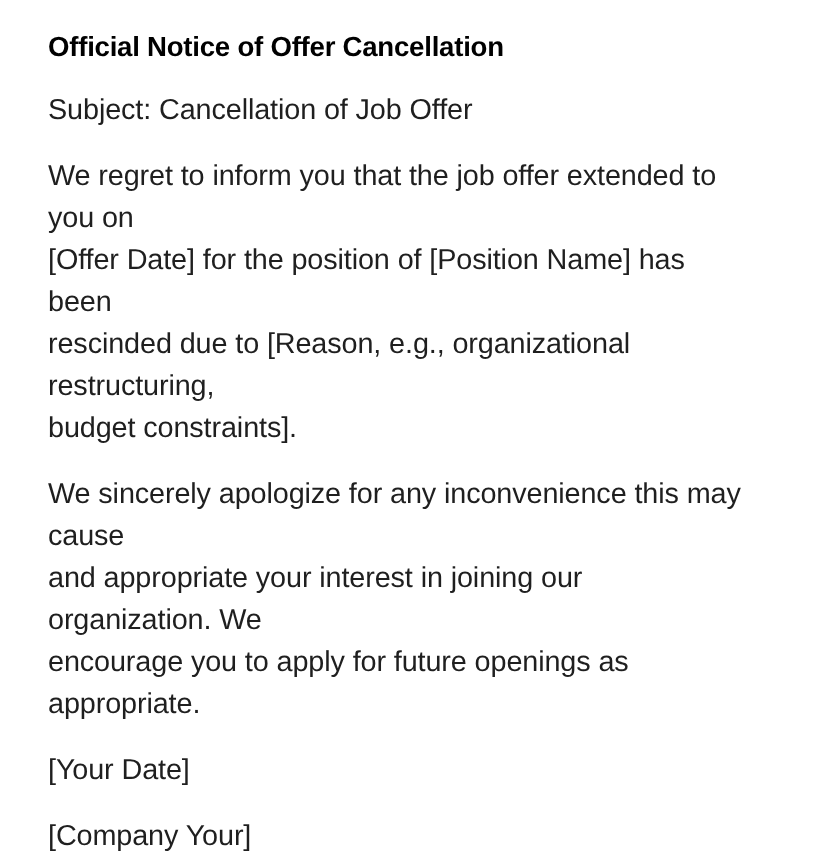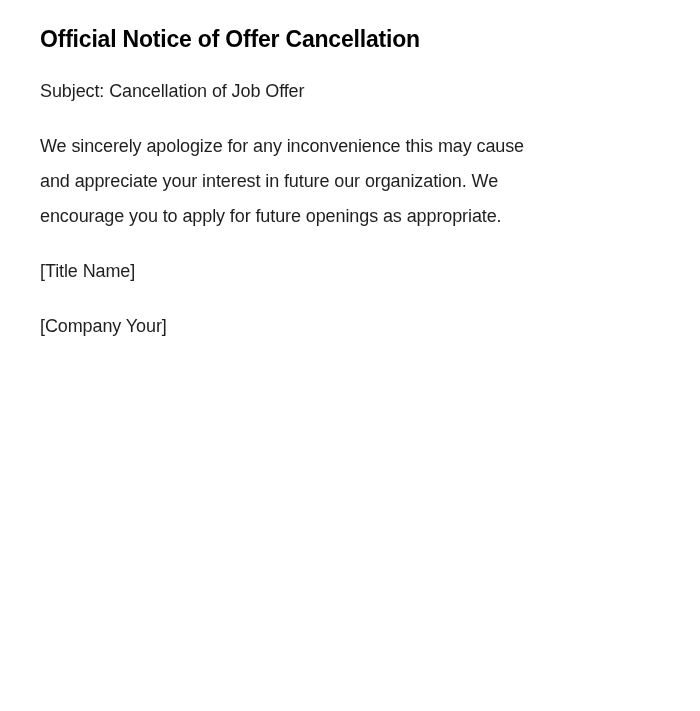--- a/index.html
+++ b/index.html
@@ -24,41 +24,45 @@
   .doc-title {
     margin: 0 0 20px 0;
     font-size: 23px;
     line-height: 30px;
     font-weight: 700;
     color: #000000;
     letter-spacing: -0.2px;
   }
   .para {
     margin: 0 0 20px 0;
-    font-size: 18px;
+    font-size: 24px;
     line-height: 35px;
     font-weight: 400;
     color: #1f1f1f;
     max-width: 590px;
     white-space: pre-line; 
     letter-spacing: -0.1px;
   }
 </style>
 </head>
 <body>
 
 <div class="page">
   <h1 class="doc-title">Official Notice of Offer Cancellation</h1>
 
   <p class="para">Subject: Cancellation of Job Offer</p>
 
 
+  <p class="para">We regret to inform you that the job offer extended to you on
+[Offer Date] for the position of [Position Name] has been
+rescinded due to [Reason, e.g., organizational restructuring,
+budget constraints].</p>
 
   <p class="para">We sincerely apologize for any inconvenience this may cause
-and appreciate your interest in future our organization. We
+and appropriate your interest in joining our organization. We
 encourage you to apply for future openings as appropriate.</p>
 
 
-  <p class="para">[Title Name]</p>
+  <p class="para">[Your Date]</p>
 
 
   <p class="para">[Company Your]</p>
 </div>
 
 </body></html>

